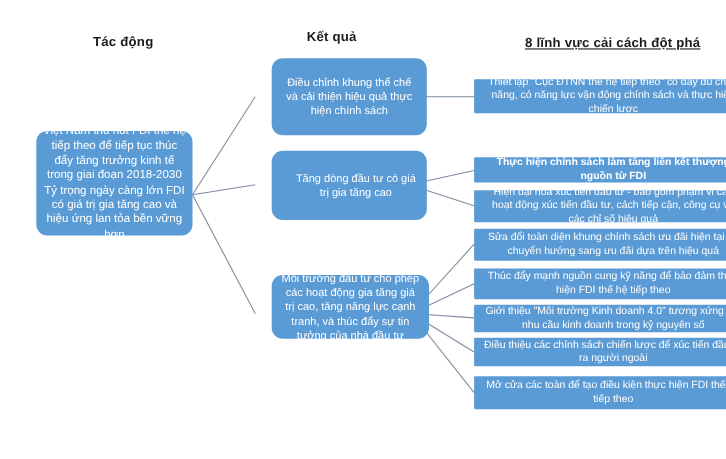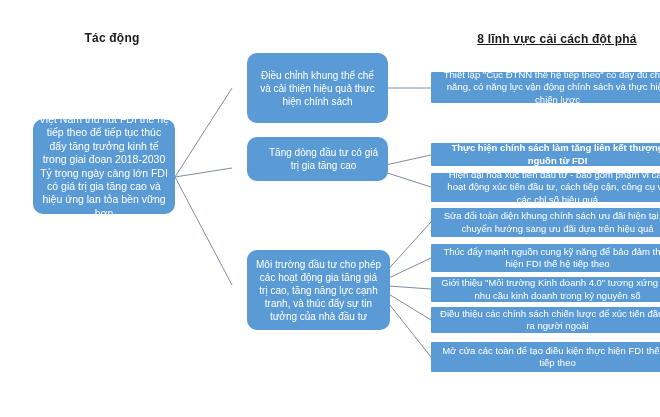--- a/index.html
+++ b/index.html
@@ -44,22 +44,22 @@
     font-size:10.5px;line-height:13.4px;
     padding:3px 5px;
     white-space:pre-line;
   }
   .result-box{
     left:218px;width:141px;
     font-size:10px;line-height:13px;
     padding:3px 8px;
   }
   .rb1{top:53px;height:70px;}
-  .rb2{top:137px;height:44px;padding-left:20px;}
-  .rb3{top:250px;height:80px;width:143px;}
+  .rb2{top:137px;height:63px;padding-left:20px;}
+  .rb3{top:250px;height:58px;width:143px;}
   .reform-box{
     left:402px;width:253px;
     font-size:9.5px;line-height:12.5px;
     padding:1px 8px;
     border-radius:1px;
   }
   .fb1{top:72px;height:31px;}
   .fb2{top:143px;height:23px;font-weight:bold;}
   .fb3{top:173px;height:29px;}
   .fb4{top:208px;height:29px;}
@@ -84,20 +84,21 @@
     <line x1="343" y1="168" x2="402" y2="155"></line>
     <line x1="343" y1="168" x2="402" y2="187"></line>
     <line x1="345" y1="285" x2="402" y2="222"></line>
     <line x1="345" y1="285" x2="402" y2="258"></line>
     <line x1="345" y1="285" x2="402" y2="289"></line>
     <line x1="345" y1="285" x2="402" y2="320"></line>
     <line x1="345" y1="285" x2="402" y2="357"></line>
   </svg>
 
   <div class="col-header hdr-impact">Tác động</div>
+  <div class="col-header hdr-result">Kết quả</div>
   <div class="col-header hdr-reforms">8 lĩnh vực cải cách đột phá</div>
 
   <div class="box rounded impact-box">Việt Nam thu hút FDI thế hệ tiếp theo để tiếp tục thúc đẩy tăng trưởng kinh tế trong giai đoạn 2018-2030
 Tỷ trọng ngày càng lớn FDI có giá trị gia tăng cao và hiệu ứng lan tỏa bền vững hơn</div>
 
   <div class="box rounded result-box rb1">Điều chỉnh khung thể chế và cải thiện hiệu quả thực hiện chính sách</div>
   <div class="box rounded result-box rb2">Tăng dòng đầu tư có giá trị gia tăng cao</div>
   <div class="box rounded result-box rb3">Môi trường đầu tư cho phép các hoạt động gia tăng giá trị cao, tăng năng lực cạnh tranh, và thúc đẩy sự tin tưởng của nhà đầu tư</div>
 
   <div class="box reform-box fb1">Thiết lập "Cục ĐTNN thế hệ tiếp theo" có đầy đủ chức năng, có năng lực vận động chính sách và thực hiện chiến lược</div>

